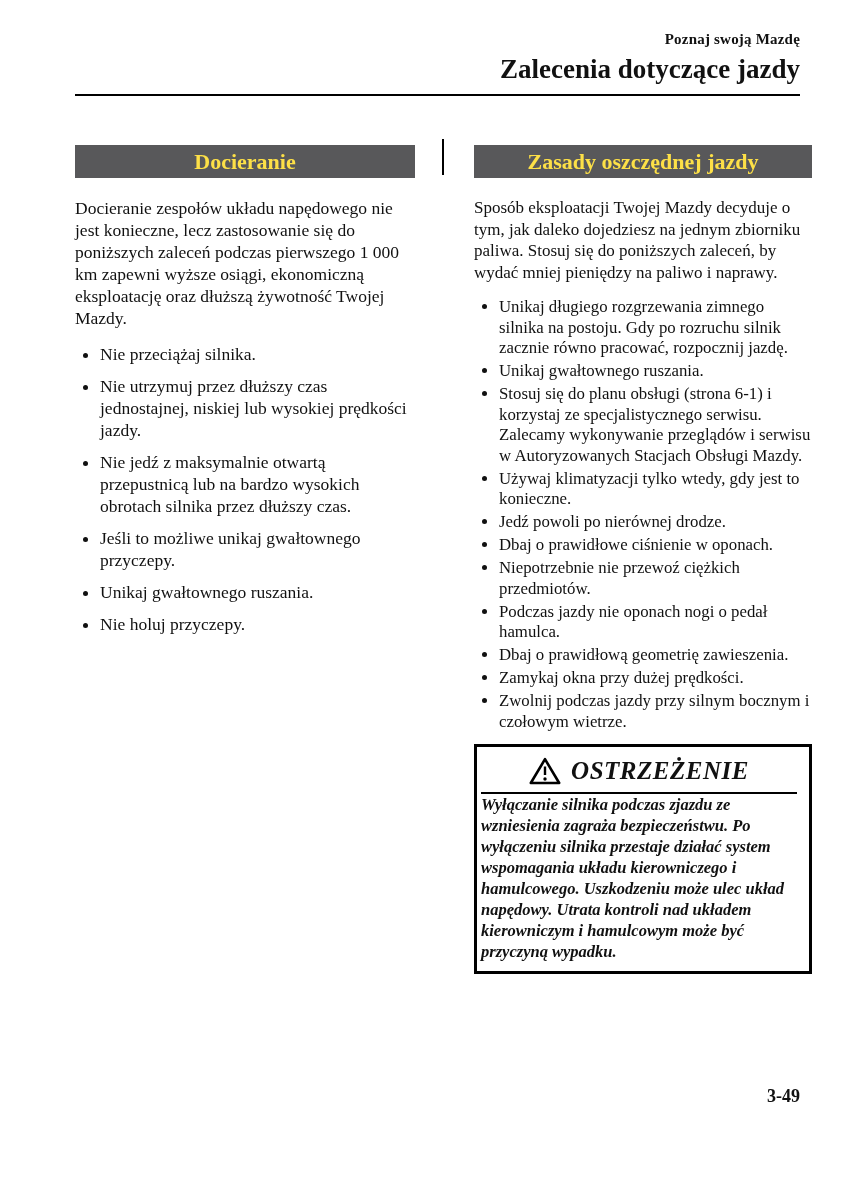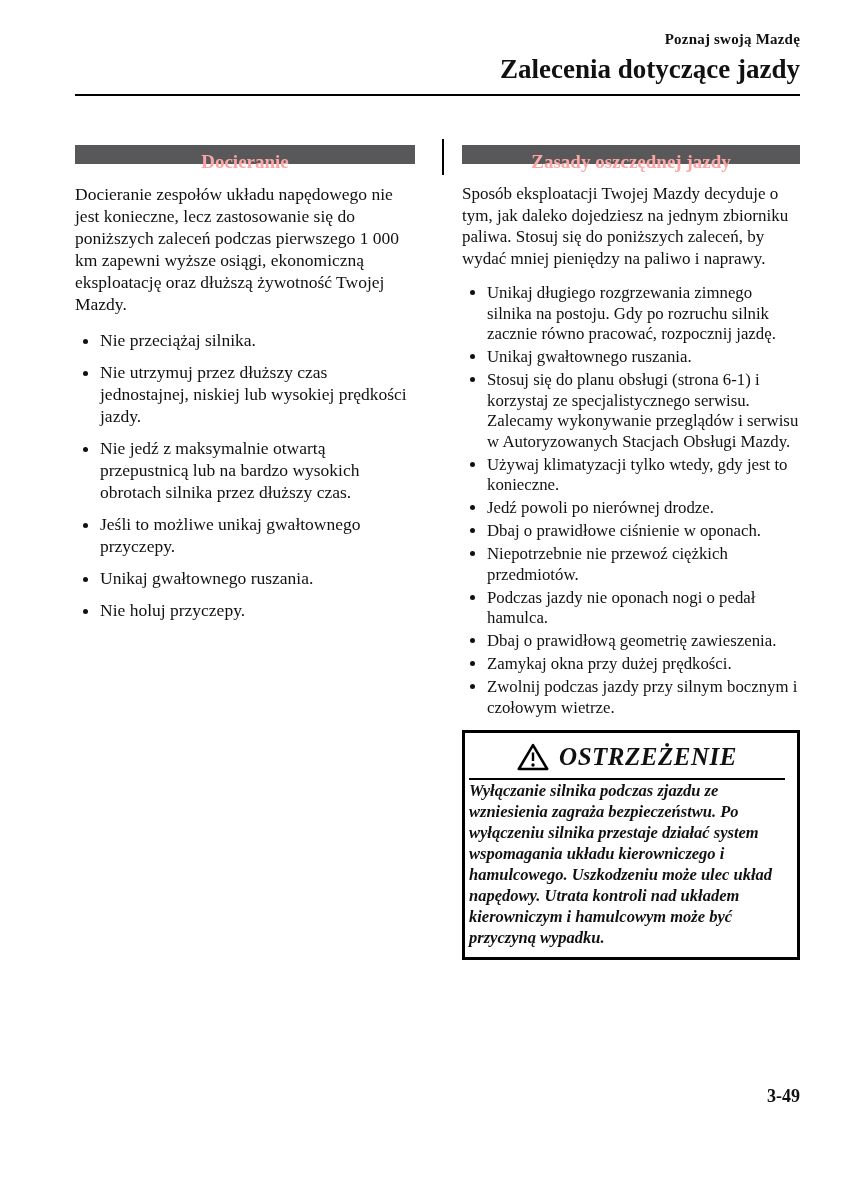--- a/index.html
+++ b/index.html
@@ -24,26 +24,26 @@
     position: absolute; top: 94px; left: 75px;
     width: 725px; height: 2px; background: #000;
   }
 
   .column-divider {
     position: absolute; left: 442px; top: 139px;
     width: 2px; height: 36px; background: #000;
   }
 
   .col-left  { position: absolute; left: 75px;  top: 145px; width: 340px; }
-  .col-right { position: absolute; left: 462px; top: 145px; width: 338px; }
+  .col-right { position: absolute; left: 474px; top: 145px; width: 338px; }
 
   .section-header {
-    background: #58585a; color: #fca5a5;
-    text-align: center; font-weight: bold; font-size: 19px;
-    height: 19px; line-height: 33px;
+    background: #58585a; color: #fde047;
+    text-align: center; font-weight: bold; font-size: 22px;
+    height: 33px; line-height: 33px;
   }
 
   .intro { margin: 19px 0 0 0; font-size: 17.5px; line-height: 22px; }
   .col-right .intro { font-size: 17px; line-height: 21.5px; }
 
   ul.bullets { margin: 14px 0 0 0; padding: 0 0 0 25px; list-style: disc outside; }
   .col-left  ul.bullets li { font-size: 17.5px; line-height: 22px;   margin-bottom: 10px; }
   .col-right ul.bullets { }
   .col-right ul.bullets li { font-size: 16.8px; line-height: 20.5px; margin-bottom: 2.5px; }
 

